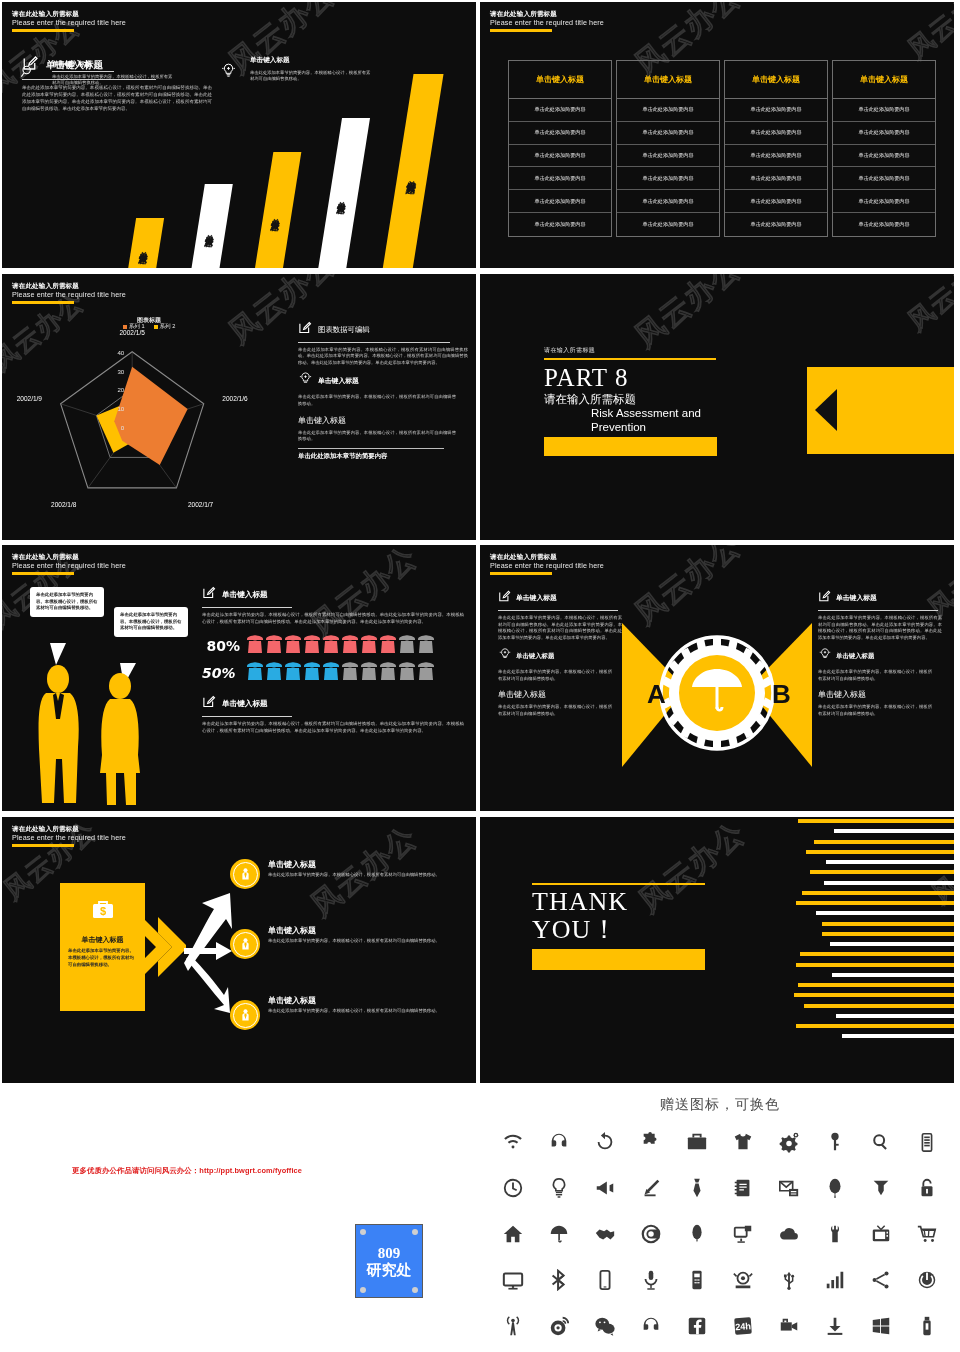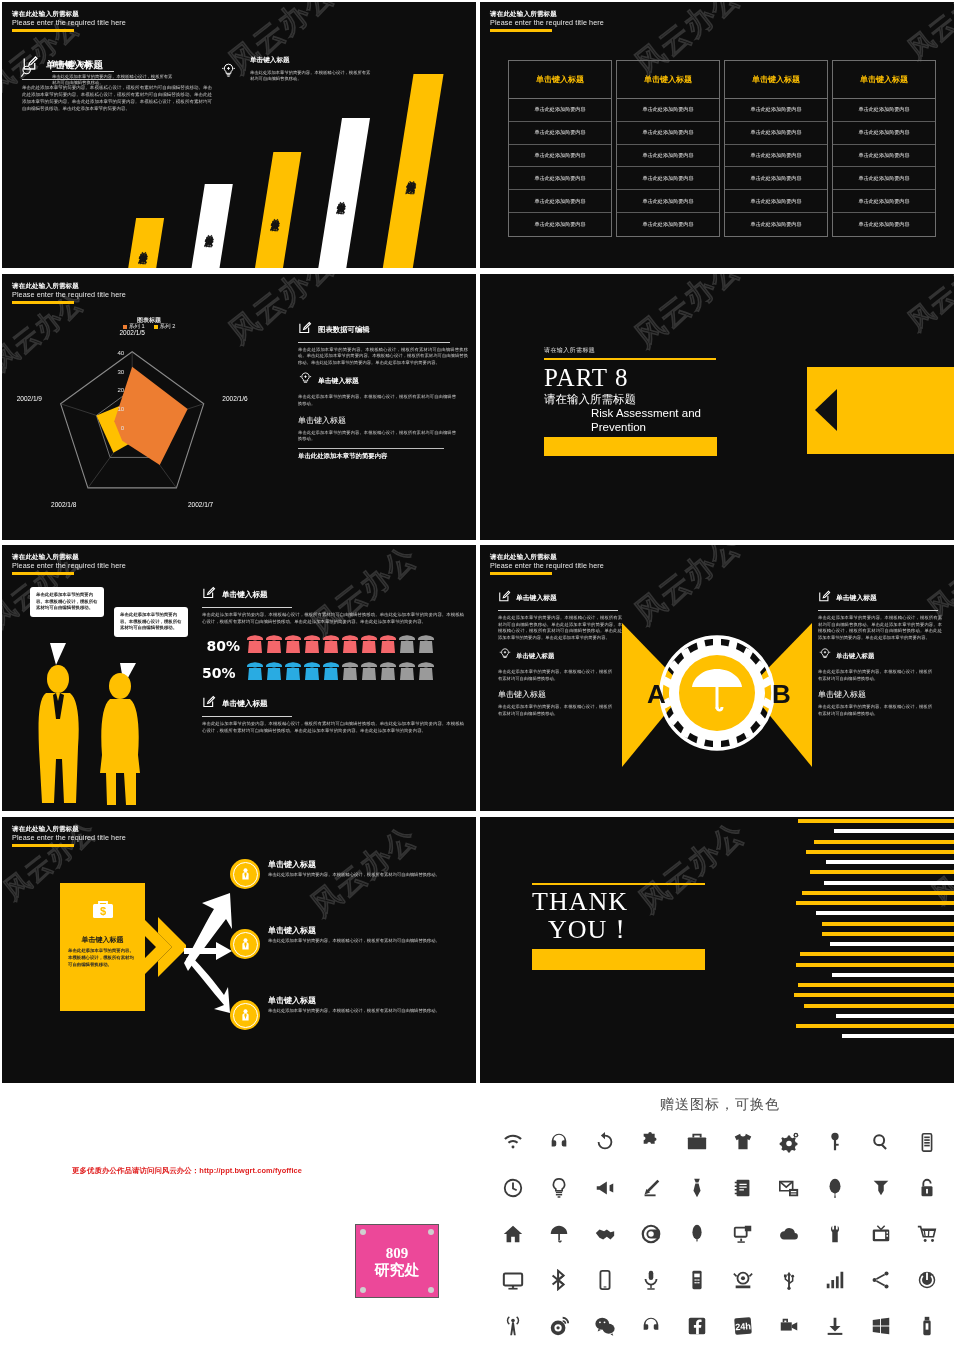--- a/index.html
+++ b/index.html
@@ -53,21 +53,21 @@
   .tcol .td:last-child { border-bottom:none; }
 
   
   .radar-wrap { position:absolute; left:12px; top:42px; width:270px; height:212px; }
   .chart-title { position:absolute; left:0; top:0; width:270px; text-align:center; color:#e6e6e6; font-size:6px; font-weight:bold;}
   .legend { position:absolute; left:0; top:7px; width:270px; display:flex; justify-content:center; gap:9px; align-items:center;}
   .legend span { color:#e6e6e6; font-size:5.6px; display:flex; align-items:center; gap:2px;}
   .legend i { width:4px; height:4px; display:inline-block; }
   .s3-right { position:absolute; left:296px; top:46px; width:170px; }
   .s3-right .rowh { display:flex; align-items:center; gap:5px; }
-  .s3-right .h1 { color:#fff; font-size:7.4px; font-weight:bold; }
+  .s3-right .h1 { color:#fff; font-size:7.4px; font-weight:normal; }
   .s3-right .rule { width:152px; height:1px; background:#cfcfcf; margin:3px 0 4px 0;}
   .s3-right .p { color:#cdcdcd; font-size:4.3px; line-height:6.4px; text-align:justify;}
   .s3-right .h2 { color:#fff; font-size:6.8px; font-weight:bold; }
   .s3-right .h3 { color:#fff; font-size:8px; }
   .s3-right .foot { color:#fff; font-size:6.4px; font-weight:bold; }
   .s3-right .fl { width:146px; height:1px; background:#bdbdbd; margin:5px 0 3px 0;}
 
   
   .p8 { position:absolute; left:64px; top:72px; width:176px; }
   .p8 .sub { color:#e2e2e2; font-size:6px; letter-spacing:0.4px; font-family:"Liberation Serif", serif;}
@@ -115,21 +115,21 @@
   
   .ty { position:absolute; left:52px; top:66px; width:175px;}
   .ty .ul { width:173px; height:2px; background:#FFC000; }
   .ty .l1 { color:#fff; font-size:26px; font-family:"Liberation Serif", serif; letter-spacing:1px; line-height:34px;}
   .ty .blk { width:173px; height:21px; background:#FFC000; margin-top:2px;}
   .lines { position:absolute; right:0; top:0; width:160px; height:266px; }
   .lines div { position:absolute; height:4px; right:0;}
 
   
   .footurl { position:absolute; left:72px; top:1166px; color:#e02020; font-size:7.4px; font-weight:bold; letter-spacing:0.1px;}
-  .stamp { position:absolute; left:355px; top:1224px; width:84px; height:74px; background:#ec4899; border:1.5px solid #5a5a5a;
+  .stamp { position:absolute; left:355px; top:1224px; width:68px; height:74px; background:#3b82f6; border:1.5px solid #5a5a5a;
      display:flex; flex-direction:column; align-items:center; justify-content:center; }
   .stamp .n { color:#fff; font-size:15px; font-family:"Liberation Serif", serif; font-weight:bold; line-height:16px;}
   .stamp .c { color:#fff; font-size:15px; font-weight:bold; line-height:17px;}
   .stamp i { position:absolute; width:6px;height:6px;border-radius:50%;background:#cfcfcf;}
   .icons-title { position:absolute; left:480px; top:1096px; width:480px; text-align:center;
       color:#4a4a4a; font-size:14px; letter-spacing:1px;}
   .icongrid { position:absolute; left:490px; top:1126px; width:460px;
       display:grid; grid-template-columns:repeat(10,1fr); row-gap:14px; }
   .icongrid .ic { display:flex; align-items:center; justify-content:center; height:32px; color:#3b3b3b; }
   .icongrid .ic svg { width:22px; height:22px; fill:#3b3b3b; }
@@ -468,21 +468,21 @@
                 </svg></span>
               <span><svg width="18" height="20" viewBox="0 0 18 20">
                   <g fill="#9a9a9a">
                     <path d="M1 5 C1 3 5 1.5 9 1.5 C13 1.5 17 3 17 5 L17 6 L1 6 Z"></path>
                     <circle cx="9" cy="4" r="2.6"></circle>
                     <path d="M3 7 L15 7 L16 19 L2 19 Z"></path>
                   </g>
                 </svg></span>
             </span>
         </div>
-        <div class="prow" style="margin-top:3px;">
+        <div class="prow" style="margin-top:3px;font-style:italic;">
           <span class="pct" style="width:38px;">50%</span>
           <span class="picons" id="pr2">
               <span><svg width="18" height="20" viewBox="0 0 18 20">
                   <g fill="#29ABE2">
                     <path d="M1 5 C1 3 5 1.5 9 1.5 C13 1.5 17 3 17 5 L17 6 L1 6 Z"></path>
                     <circle cx="9" cy="4" r="2.6"></circle>
                     <path d="M3 7 L15 7 L16 19 L2 19 Z"></path>
                   </g>
                 </svg></span>
               <span><svg width="18" height="20" viewBox="0 0 18 20">
@@ -759,21 +759,21 @@
         <div style="top: 166.16px; width: 156px; background: rgb(255, 192, 0);"></div>
         <div style="top: 176.42px; width: 160px; background: rgb(255, 192, 0);"></div>
         <div style="top: 186.68px; width: 150px; background: rgb(255, 192, 0);"></div>
         <div style="top: 196.94px; width: 118px; background: rgb(255, 255, 255);"></div>
         <div style="top: 207.2px; width: 158px; background: rgb(255, 192, 0);"></div>
         <div style="top: 217.46px; width: 112px; background: rgb(255, 255, 255);"></div>
       </div>
     <div class="ty">
       <div class="ul"></div>
       <div class="l1">THANK</div>
-      <div class="l1" style="margin-top:-6px;margin-left:16px;">YOU！</div>
+      <div class="l1" style="margin-top:-6px;">YOU！</div>
       <div class="blk"></div>
     </div>
   </div>
 
   <div class="footurl">更多优质办公作品请访问问风云办公：http://ppt.bwgrt.com/fyoffice</div>
   <div class="stamp">
     <i style="left:4px;top:4px;"></i>
     <i style="right:4px;top:4px;"></i>
     <i style="left:4px;bottom:4px;"></i>
     <i style="right:4px;bottom:4px;"></i>

